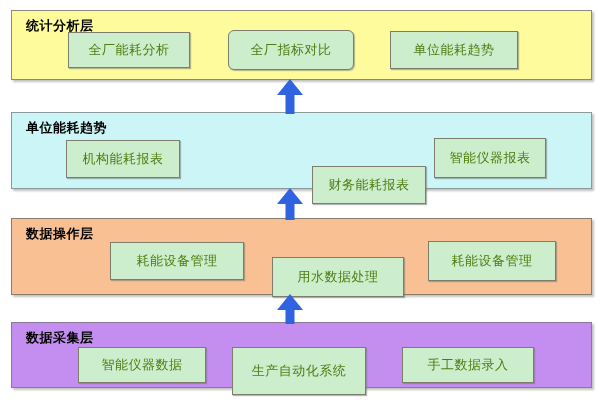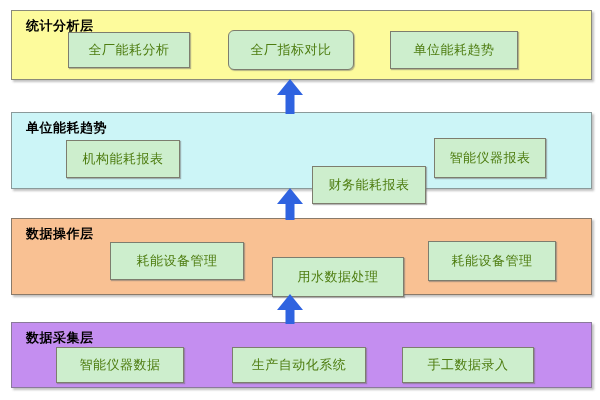--- a/index.html
+++ b/index.html
@@ -102,24 +102,24 @@
     </div>
     <div class="node" style="left: 272px; top: 241px; width: 132px; height: 40px; background: rgb(205, 238, 205); border-color: rgb(125, 125, 110); margin-top: 16px;">
       <span>用水数据处理</span>
     </div>
     <div class="node" style="left: 428px; top: 241px; width: 128px; height: 40px; background: rgb(205, 238, 205); border-color: rgb(125, 125, 110);">
       <span>耗能设备管理</span>
     </div>
     <div class="layer" style="left: 11px; top: 322px; width: 581px; height: 66px; background: rgb(196, 142, 240); border-color: rgb(138, 122, 154);">
       <div class="layer-title">数据采集层</div>
     </div>
-    <div class="node" style="left: 56px; top: 347px; width: 128px; height: 36px; background: rgb(205, 238, 205); border-color: rgb(125, 125, 110);">
+    <div class="node" style="left: 78px; top: 347px; width: 128px; height: 36px; background: rgb(205, 238, 205); border-color: rgb(125, 125, 110);">
       <span>智能仪器数据</span>
     </div>
-    <div class="node" style="left: 232px; top: 347px; width: 134px; height: 36px; background: rgb(205, 238, 205); border-color: rgb(125, 125, 110);">
+    <div class="node" style="left: 232px; top: 347px; width: 134px; height: 48px; background: rgb(205, 238, 205); border-color: rgb(125, 125, 110);">
       <span>生产自动化系统</span>
     </div>
     <div class="node" style="left: 402px; top: 347px; width: 132px; height: 36px; background: rgb(205, 238, 205); border-color: rgb(125, 125, 110);">
       <span>手工数据录入</span>
     </div>
     <div class="arrow" style="left: 266px; top: 79px; width: 48px; height: 35px;">
       <svg width="48" height="35" viewBox="0 0 48 35">
         <polygon points="24,0 37,16 28.5,16 28.5,35 19.5,35 19.5,16 11,16" fill="#2f63e0"></polygon>
       </svg>
     </div>

